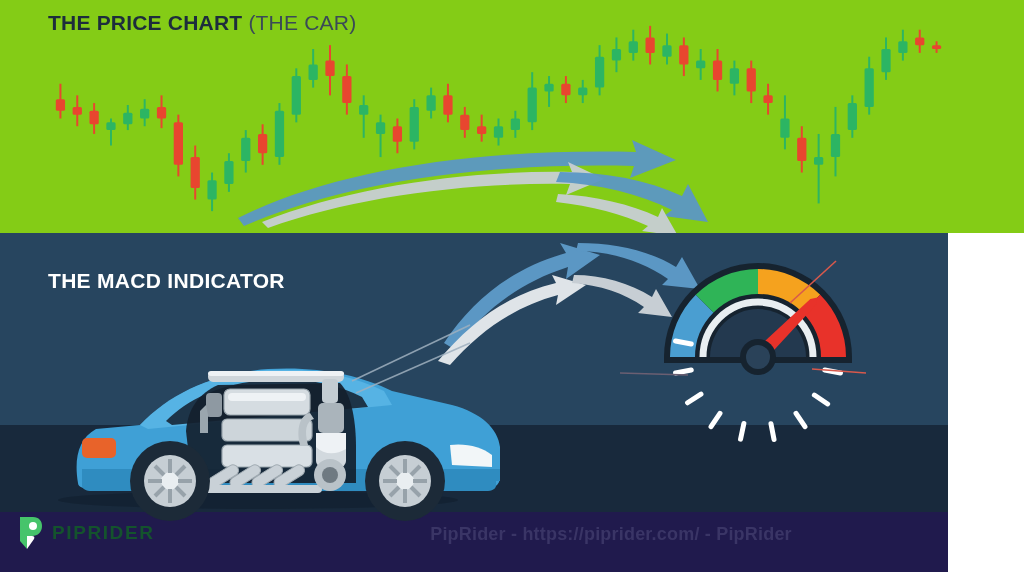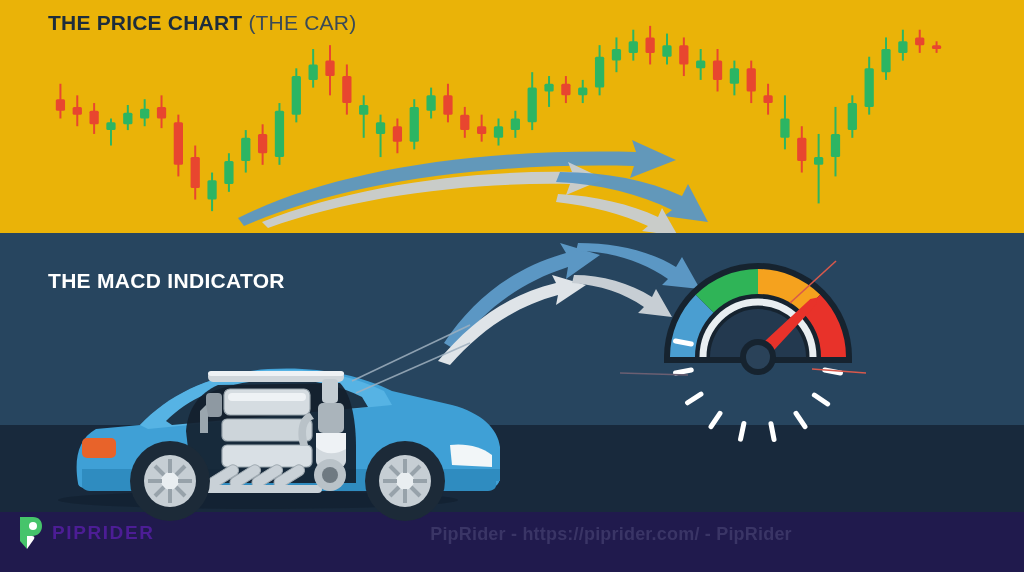--- a/index.html
+++ b/index.html
@@ -6,34 +6,34 @@
   html,body { background:#ffffff; }
   body {
     width:1024px; height:572px; position:relative; overflow:hidden;
     font-family:"Liberation Sans", sans-serif;
   }
   #stage { position:absolute; inset:0; width:1024px; height:572px; overflow:hidden; background:#fff; }
 
   
   .panel-top {
     position:absolute; left:0; top:0; width:1024px; height:233px;
-    background:#eab308; overflow:hidden;
+    background:#84cc16; overflow:hidden;
   }
   .title-top {
     position:absolute; left:48px; top:11px;
     font-size:21px; letter-spacing:.2px; color:#1d2d3c; white-space:nowrap;
   }
   .title-top .b { font-weight:bold; }
   .title-top .n { font-weight:normal; color:#3a4a57; }
 
   .chart-svg { position:absolute; left:0; top:0; width:1024px; height:233px; }
 
   
   .panel-bottom {
-    position:absolute; left:0; top:233px; width:1024px; height:339px;
+    position:absolute; left:0; top:233px; width:948px; height:339px;
     background:#27445e; overflow:hidden;
   }
   .sky   { position:absolute; left:0; top:0;   width:1024px; height:192px; background:#27455f; }
   .ground{ position:absolute; left:0; top:192px;width:1024px; height:120px; background:#18293c; }
   .footerbar{ position:absolute; left:0; top:279px; width:1024px; height:60px; background:#201a4d; }
 
   .title-macd {
     position:absolute; left:48px; top:34px; color:#ffffff;
     font-size:21px; font-weight:bold; line-height:27px; letter-spacing:.3px;
   }
@@ -46,21 +46,21 @@
     line-height:19px; letter-spacing:.3px; white-space:nowrap;
   }
   #lbl-strong { left:843px; top:255px; text-align:left; }
 
   
   .logo-wrap {
     position:absolute; left:16px; top:516px; display:flex; align-items:center; gap:9px;
   }
   .logo-mark { width:27px; height:34px; }
   .logo-text {
-    color:#4c1d95; font-size:19px; font-weight:bold; letter-spacing:1.6px;
+    color:#14532d; font-size:19px; font-weight:bold; letter-spacing:1.6px;
   }
   .watermark {
     position:absolute; left:0; top:524px; width:1024px; text-align:center;
     color:#3a3566; font-size:18px; font-weight:bold; letter-spacing:.2px;
     padding-left:150px;
     margin-left:24px;
   }
 </style>
 </head>
 <body>

